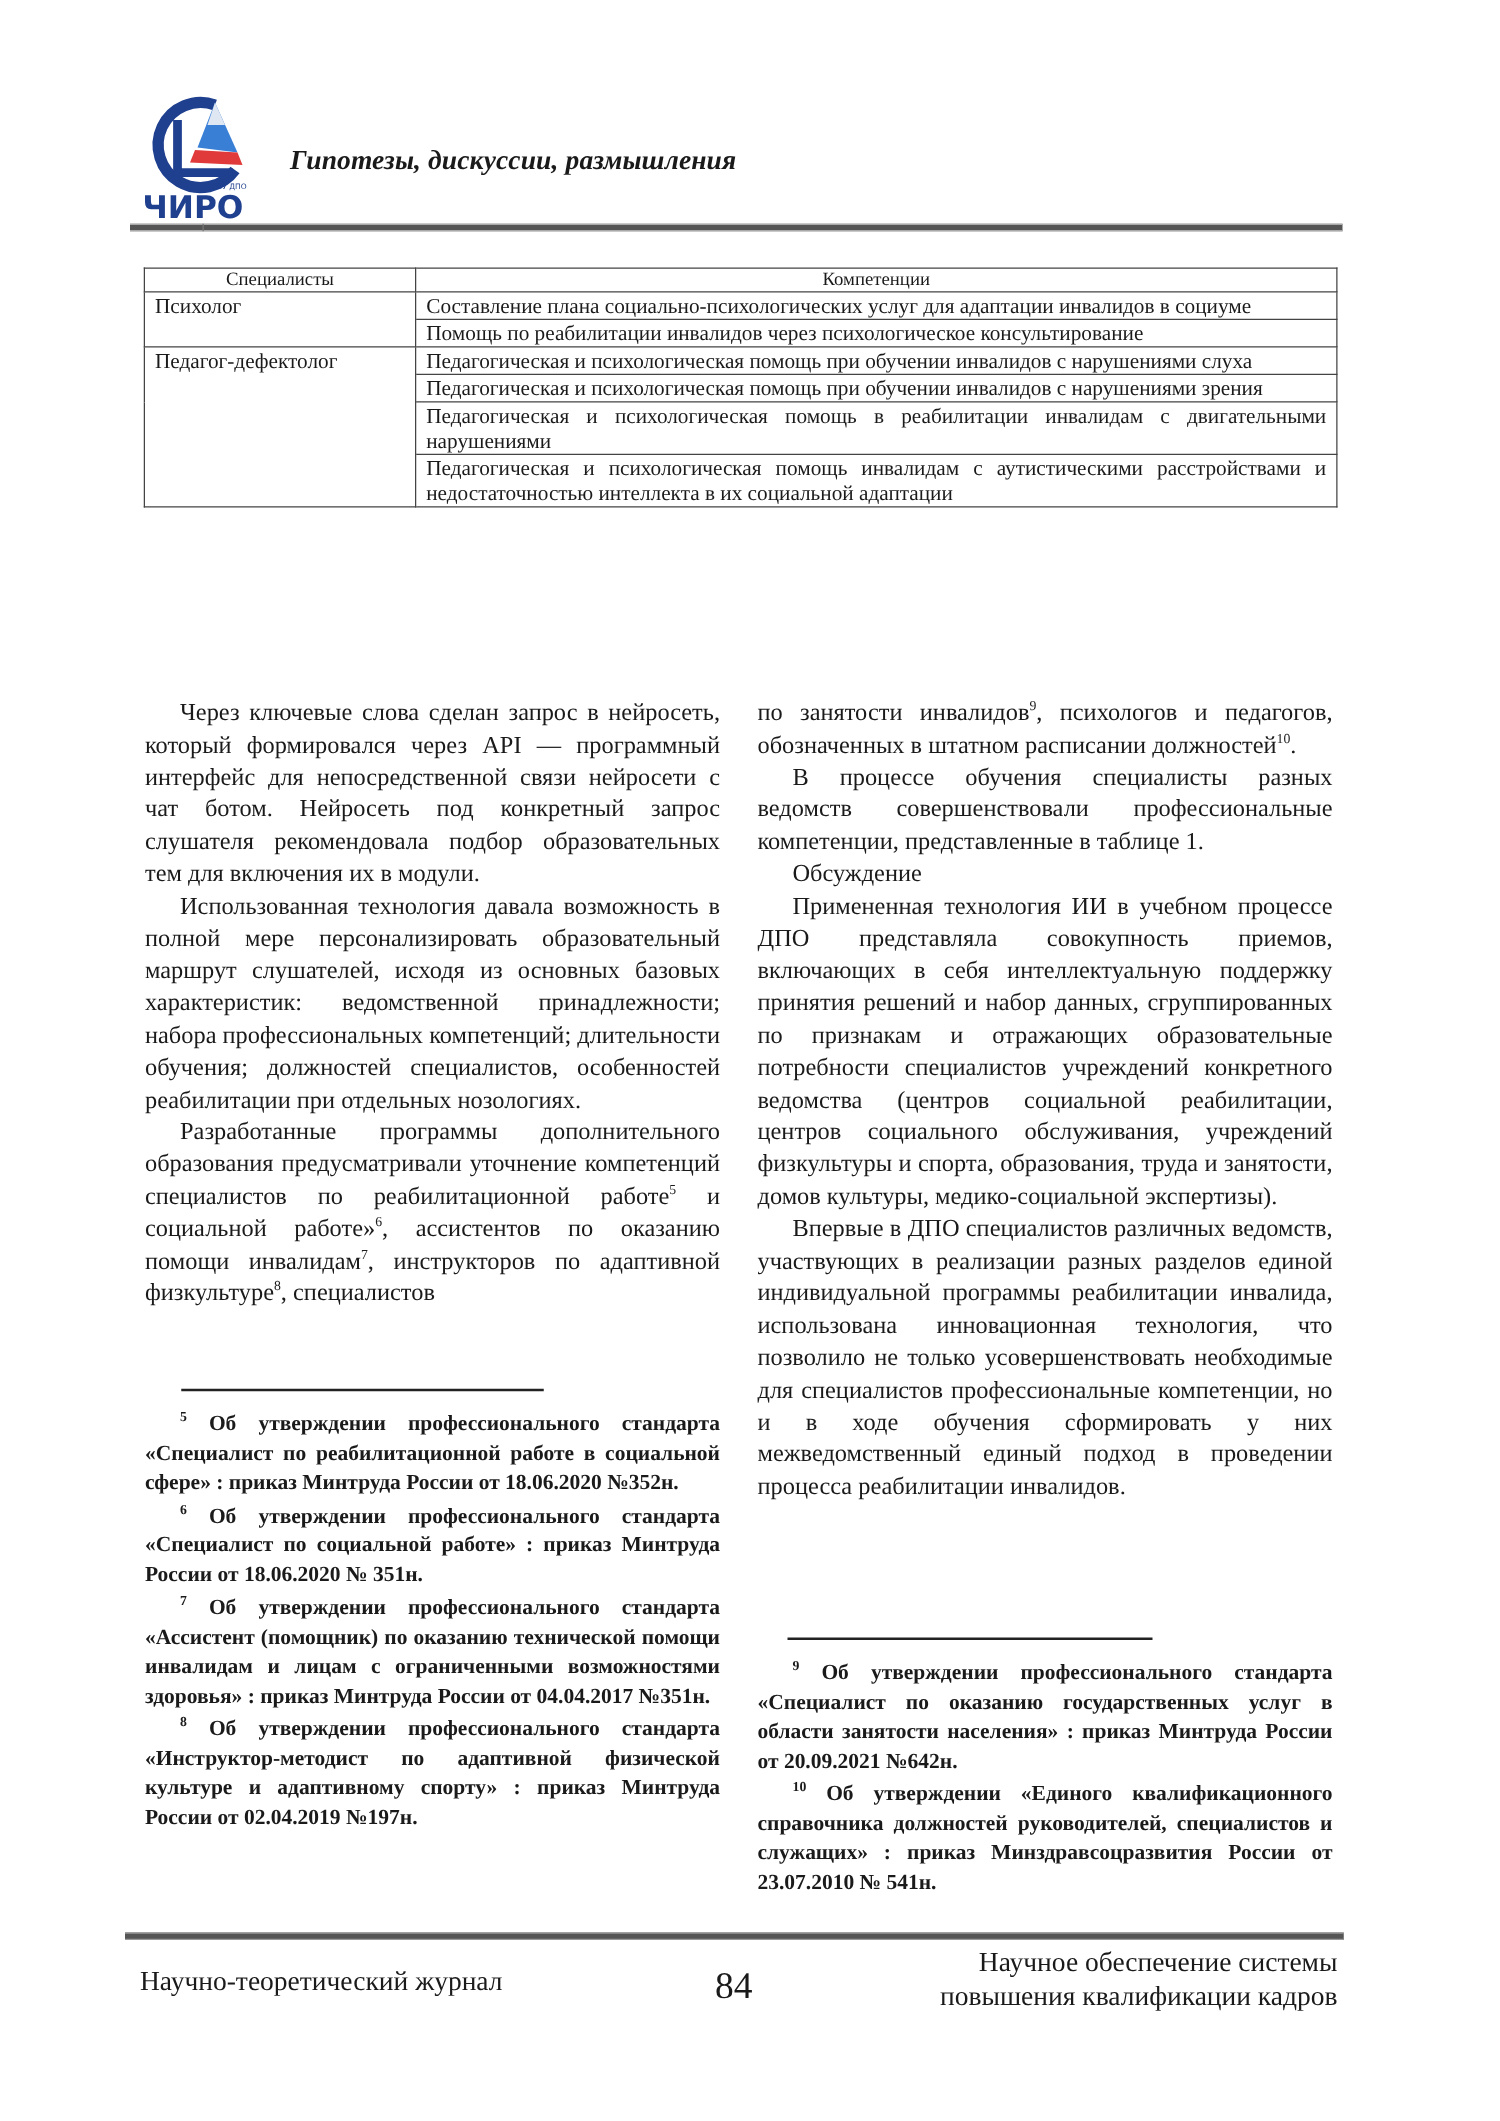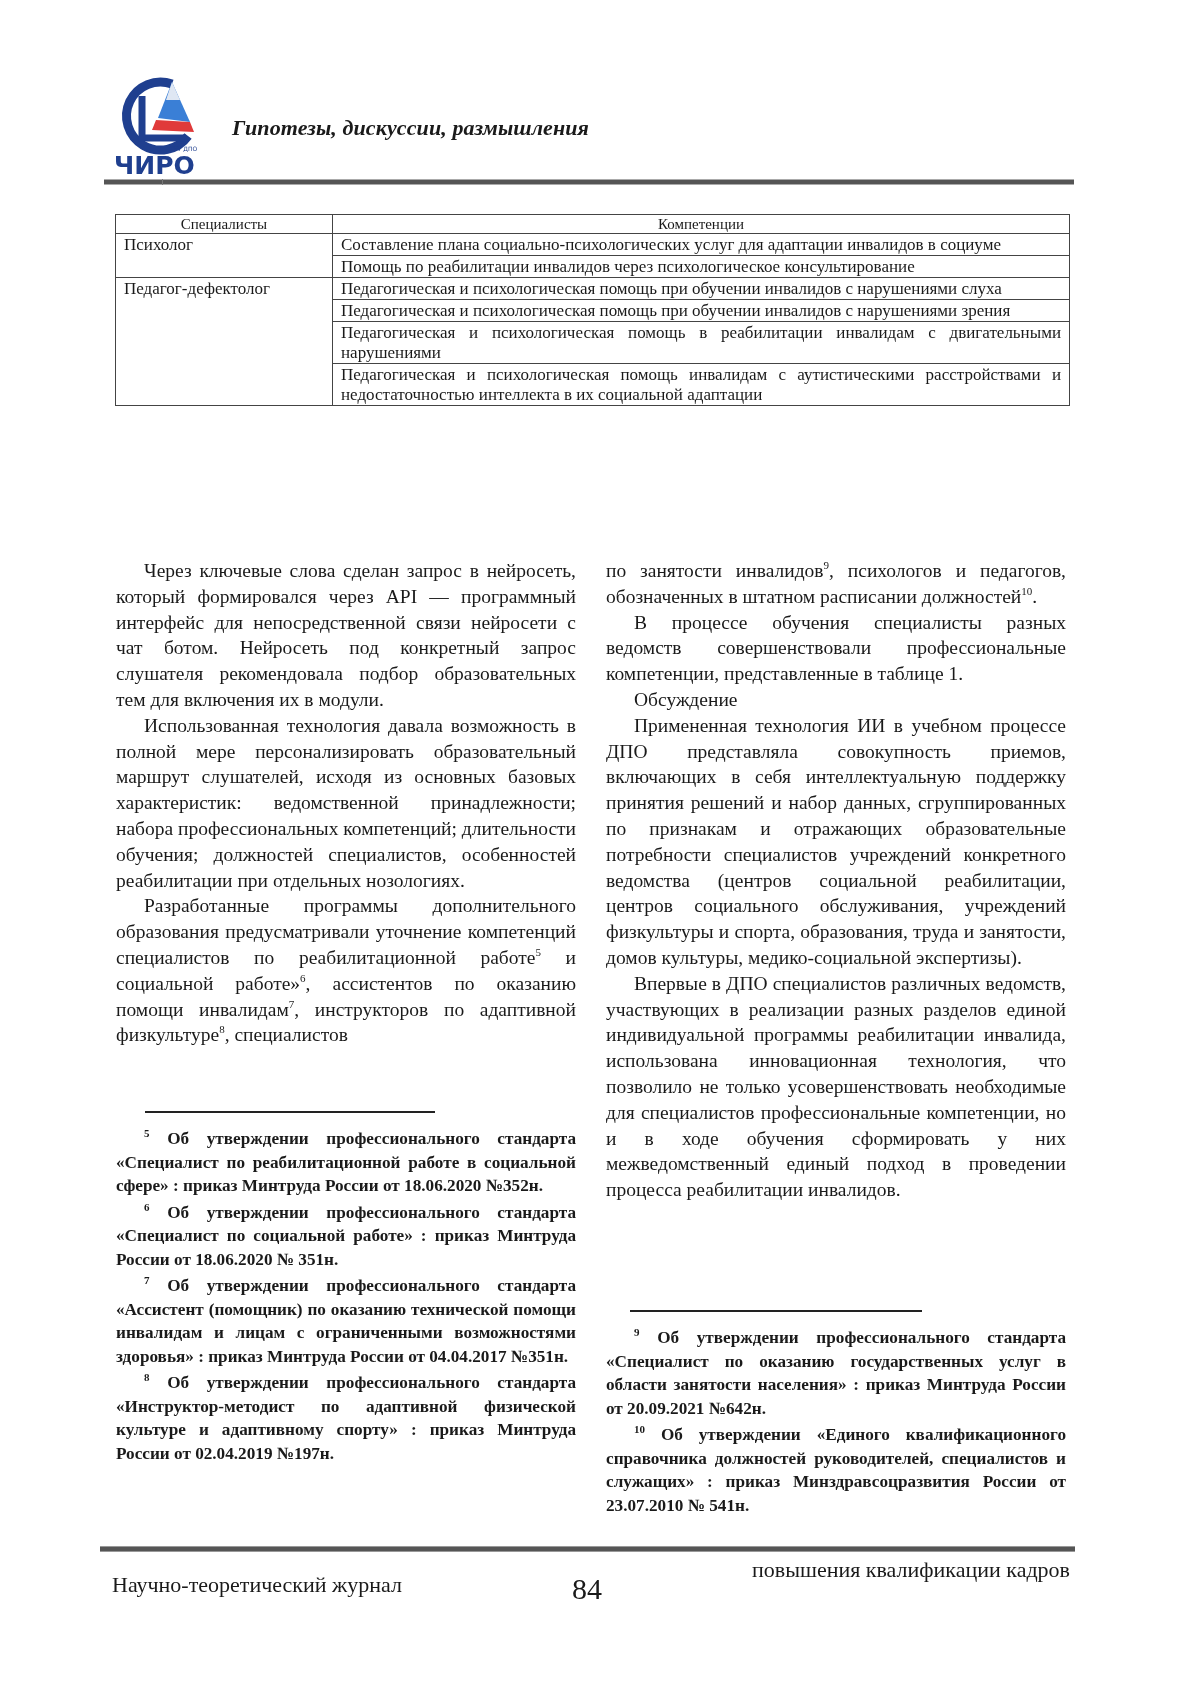--- a/index.html
+++ b/index.html
@@ -129,14 +129,15 @@
 <div class="fn-rule" style="left:630px; top:1310px; width:292px;"></div>
 <div class="footnotes" id="fn-right">
   <p><sup>9</sup> <span>Об утверждении профессионального стандарта «Специалист по оказанию государственных услуг в области занятости населения» : приказ Минтруда России от 20.09.2021 №642н.</span></p>
   <p><sup>10</sup> <span>Об утверждении «Единого квалификационного справочника должностей руководителей, специалистов и служащих» : приказ Минздравсоцразвития России от 23.07.2010 № 541н.</span></p>
 </div>
 
 <div class="footer-rule"></div>
 <div class="footer-left">Научно-теоретический журнал</div>
 <div class="footer-page">84</div>
 <div class="footer-right">
+  <div>Научное обеспечение системы</div>
   <div>повышения квалификации кадров</div>
 </div>
 
 </body></html>

